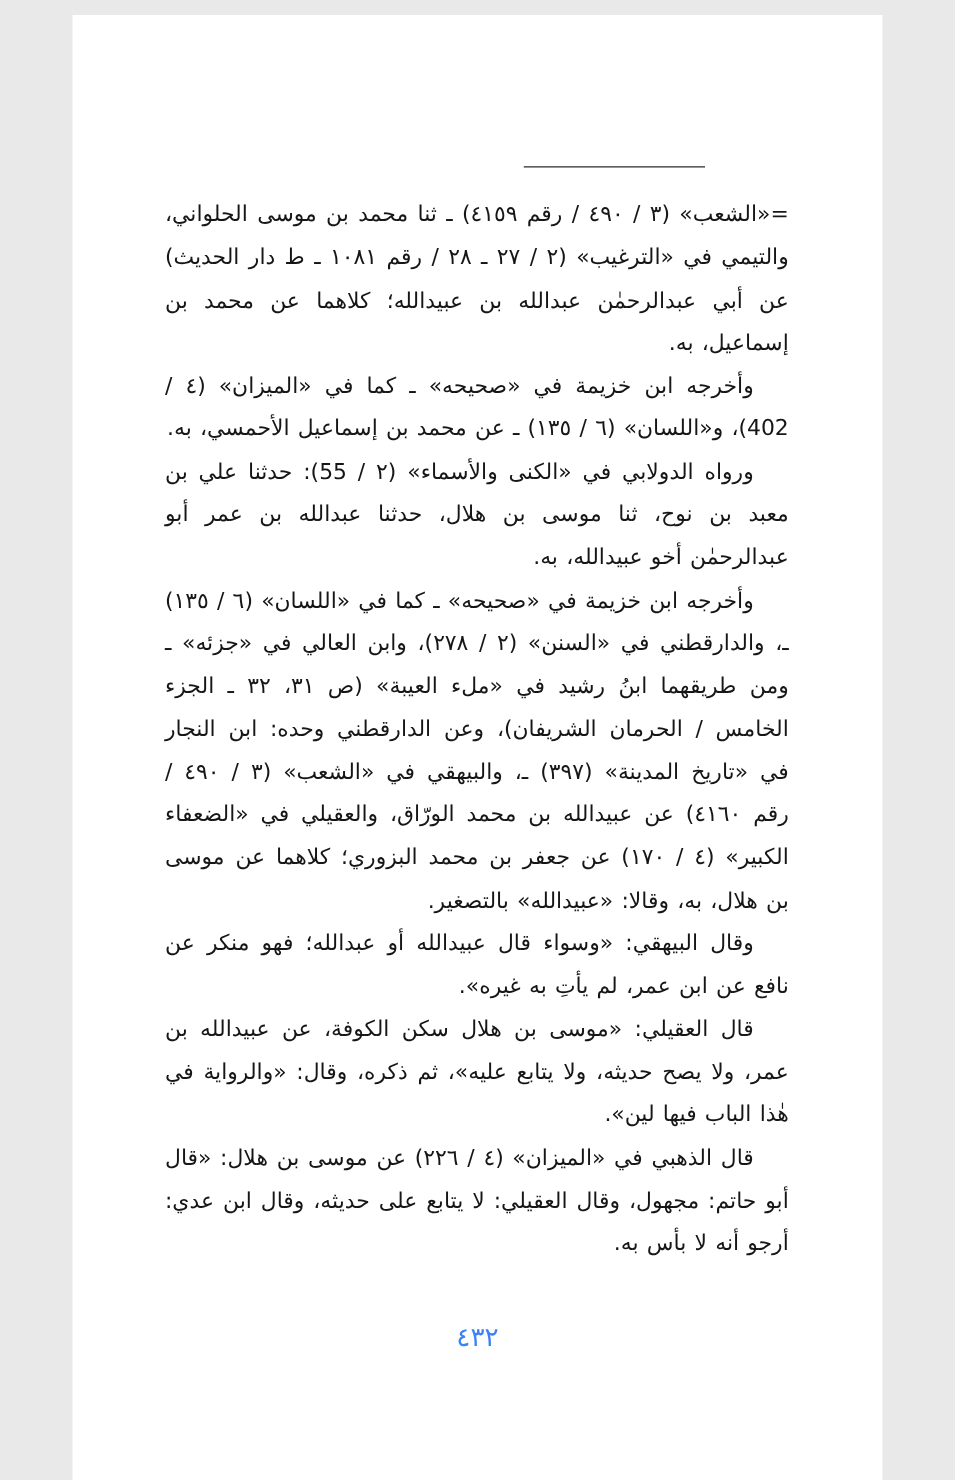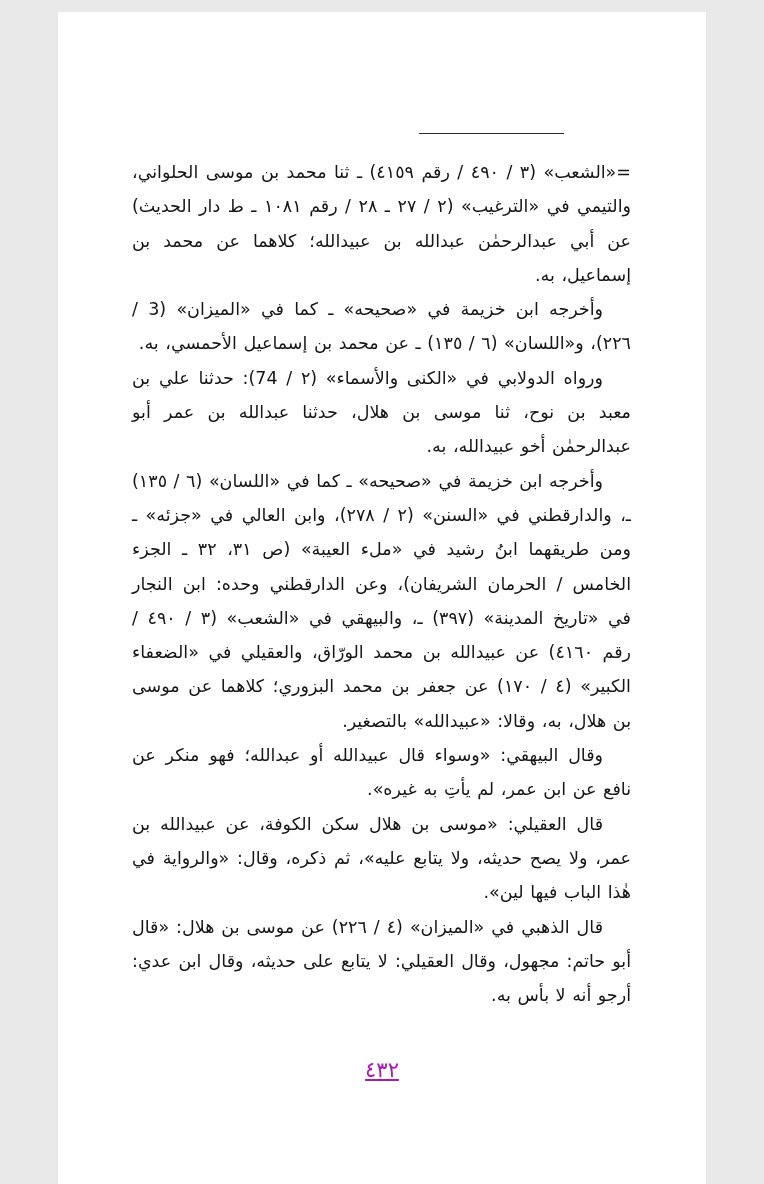--- a/index.html
+++ b/index.html
@@ -48,35 +48,34 @@
       text-indent: 28px; 
     }
     .page-number {
       position: absolute;
       top: 1046px;
       left: 0;
       right: 0;
       text-align: center;
       direction: rtl;
       font-size: 21px;
-      color: #a21caf;
-      text-decoration: underline;
+      color: #3b82f6;
     }
   </style>
 </head>
 <body>
 
 <div class="page">
 
   <div class="footnote-rule"></div>
 
   <div class="text-block">
     <p class="para">=«الشعب» (٣ / ٤٩٠ / رقم ٤١٥٩) ـ ثنا محمد بن موسى الحلواني، والتيمي في «الترغيب» (٢ / ٢٧ ـ ٢٨ / رقم ١٠٨١ ـ ط دار الحديث) عن أبي عبدالرحمٰن عبدالله بن عبيدالله؛ كلاهما عن محمد بن إسماعيل، به.</p>
-    <p class="para indent">وأخرجه ابن خزيمة في «صحيحه» ـ كما في «الميزان» (3 / ٢٢٦)، و«اللسان» (٦ / ١٣٥) ـ عن محمد بن إسماعيل الأحمسي، به.</p>
-    <p class="para indent">ورواه الدولابي في «الكنى والأسماء» (٢ / 74): حدثنا علي بن معبد بن نوح، ثنا موسى بن هلال، حدثنا عبدالله بن عمر أبو عبدالرحمٰن أخو عبيدالله، به.</p>
+    <p class="para indent">وأخرجه ابن خزيمة في «صحيحه» ـ كما في «الميزان» (٤ / 402)، و«اللسان» (٦ / ١٣٥) ـ عن محمد بن إسماعيل الأحمسي، به.</p>
+    <p class="para indent">ورواه الدولابي في «الكنى والأسماء» (٢ / 55): حدثنا علي بن معبد بن نوح، ثنا موسى بن هلال، حدثنا عبدالله بن عمر أبو عبدالرحمٰن أخو عبيدالله، به.</p>
     <p class="para indent">وأخرجه ابن خزيمة في «صحيحه» ـ كما في «اللسان» (٦ / ١٣٥) ـ، والدارقطني في «السنن» (٢ / ٢٧٨)، وابن العالي في «جزئه» ـ ومن طريقهما ابنُ رشيد في «ملء العيبة» (ص ٣١، ٣٢ ـ الجزء الخامس / الحرمان الشريفان)، وعن الدارقطني وحده: ابن النجار في «تاريخ المدينة» (٣٩٧) ـ، والبيهقي في «الشعب» (٣ / ٤٩٠ / رقم ٤١٦٠) عن عبيدالله بن محمد الورّاق، والعقيلي في «الضعفاء الكبير» (٤ / ١٧٠) عن جعفر بن محمد البزوري؛ كلاهما عن موسى بن هلال، به، وقالا: «عبيدالله» بالتصغير.</p>
     <p class="para indent">وقال البيهقي: «وسواء قال عبيدالله أو عبدالله؛ فهو منكر عن نافع عن ابن عمر، لم يأتِ به غيره».</p>
     <p class="para indent">قال العقيلي: «موسى بن هلال سكن الكوفة، عن عبيدالله بن عمر، ولا يصح حديثه، ولا يتابع عليه»، ثم ذكره، وقال: «والرواية في هٰذا الباب فيها لين».</p>
     <p class="para indent">قال الذهبي في «الميزان» (٤ / ٢٢٦) عن موسى بن هلال: «قال أبو حاتم: مجهول، وقال العقيلي: لا يتابع على حديثه، وقال ابن عدي: أرجو أنه لا بأس به.</p>
   </div>
 
   <div class="page-number">٤٣٢</div>
 
 </div>
 

